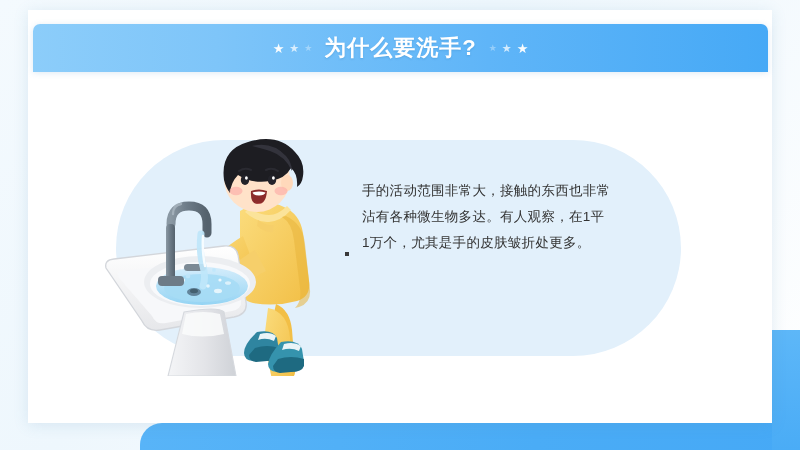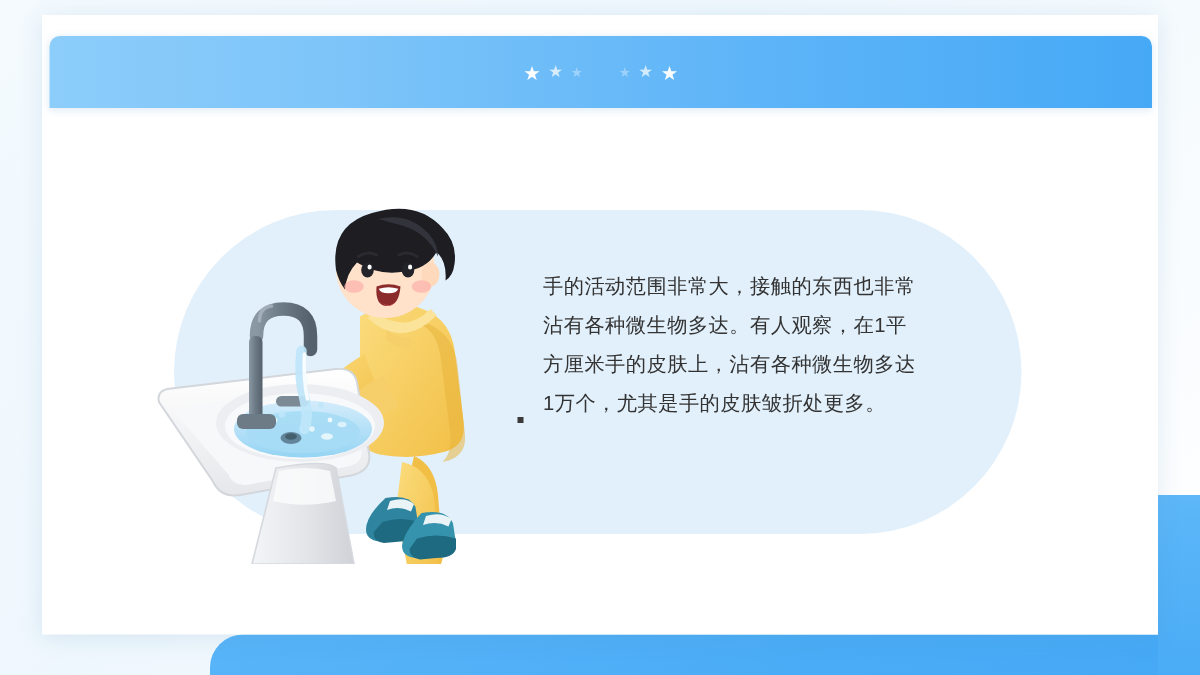--- a/index.html
+++ b/index.html
@@ -101,20 +101,21 @@
 
   <div class="card"></div>
 
   <div class="title-bar">
     <div class="title-inner">
       <span class="stars left">
         <span>★</span>
         <span>★</span>
         <span>★</span>
       </span>
+      <span class="title-text">为什么要洗手?</span>
       <span class="stars right">
         <span>★</span>
         <span>★</span>
         <span>★</span>
       </span>
     </div>
   </div>
 
   <div class="blue-panel"></div>
 
@@ -230,18 +231,17 @@
       <circle cx="82" cy="140" r="1.5" fill="#ffffff" opacity=".75"></circle>
       <circle cx="108" cy="158" r="1.8" fill="#ffffff" opacity=".7"></circle>
     </svg>
   </div>
 
   <div class="body-block">
     <span class="bullet"></span>
     <div class="body-text">
       <span class="ln">手的活动范围非常大，接触的东西也非常</span>
       <span class="ln">沾有各种微生物多达。有人观察，在1平</span>
-      <span class="ln">方厘米手的皮肤上，沾有各种微生物多达</span>
       <span class="ln">1万个，尤其是手的皮肤皱折处更多。</span>
     </div>
   </div>
 
 </div>
 
 </body></html>

